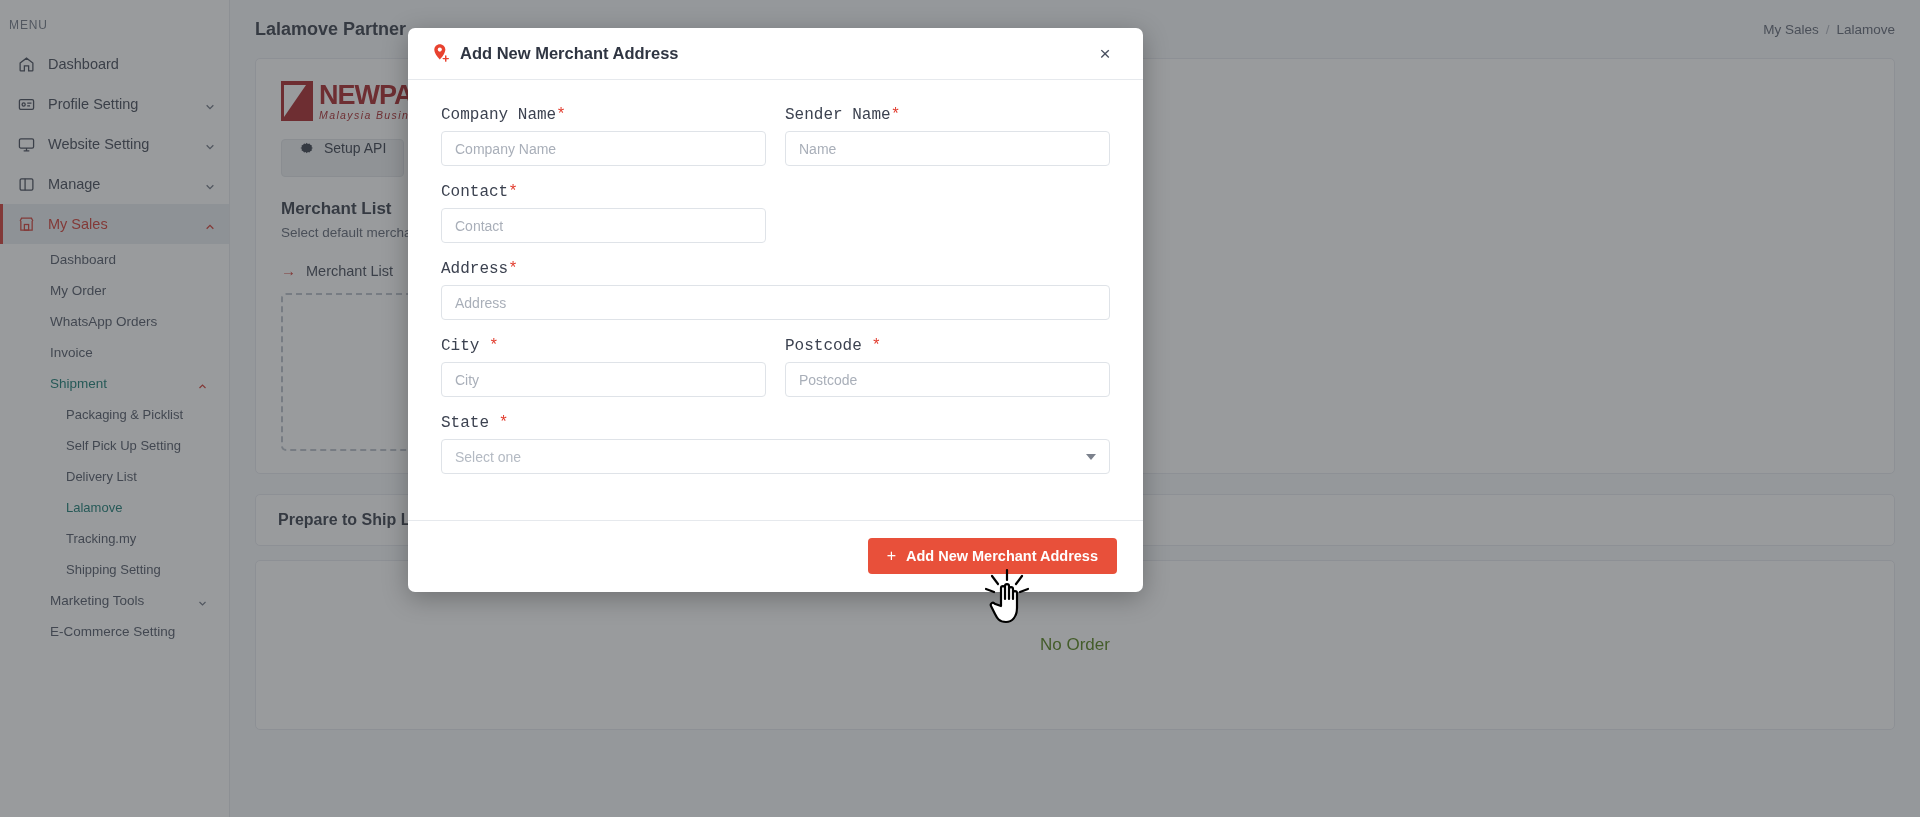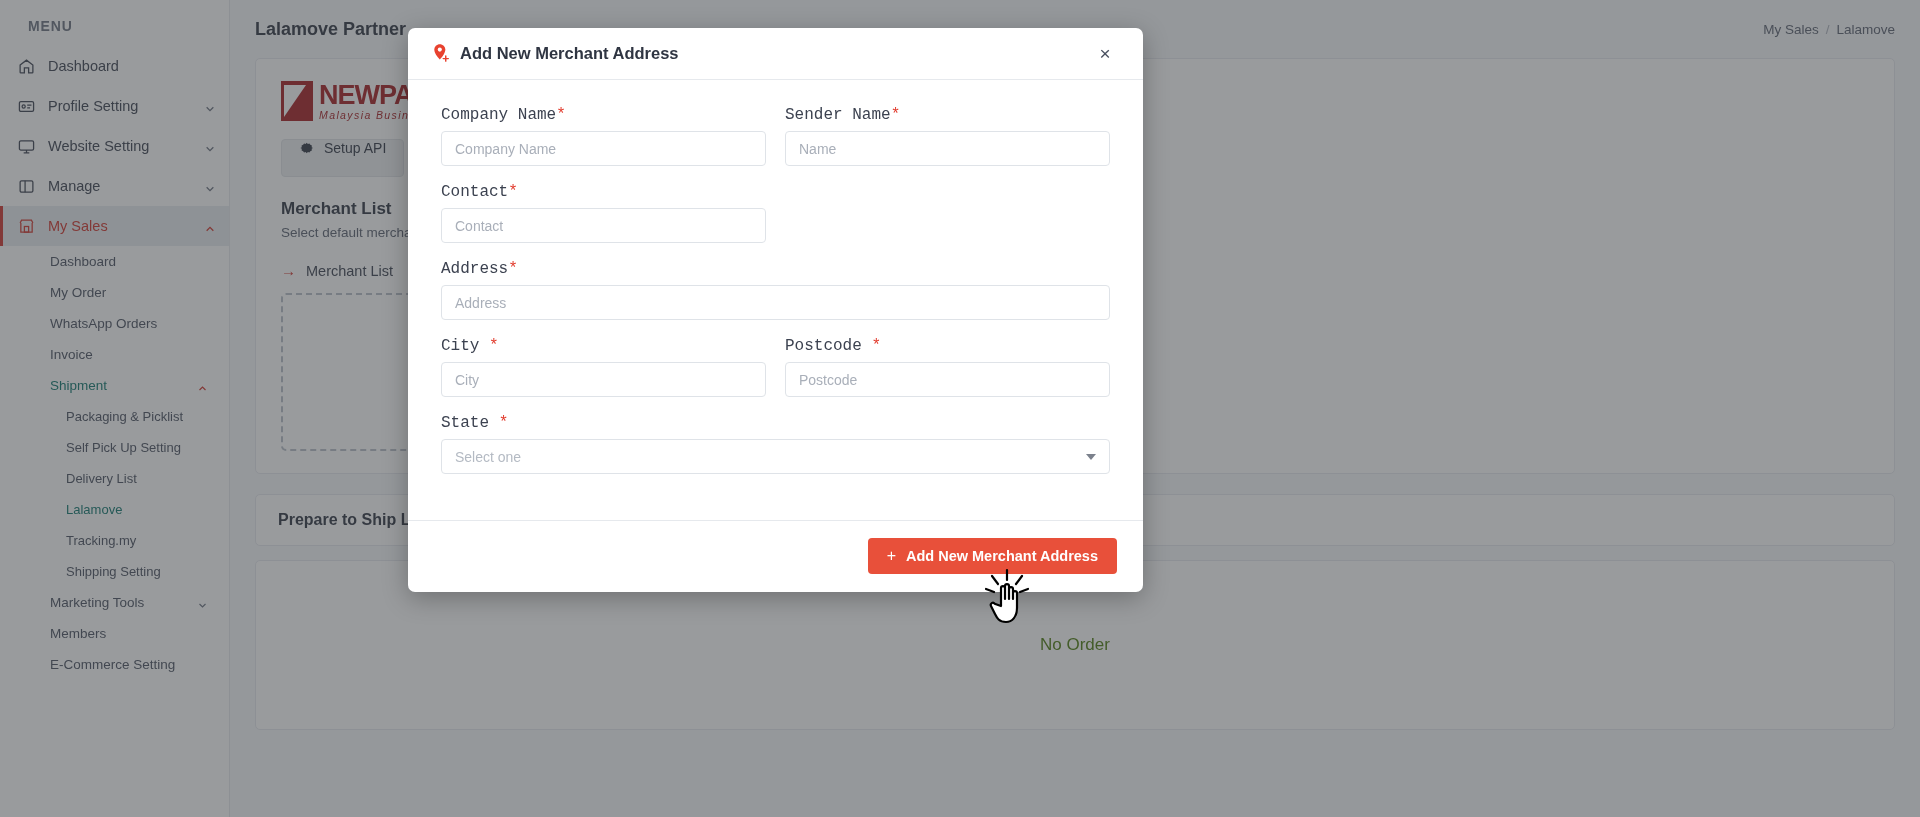--- a/index.html
+++ b/index.html
@@ -14,22 +14,22 @@
 
   
   .bg-layer { position:absolute; inset:0; background:#ffffff; }
 
   .sidebar {
     position:absolute; left:0; top:0; width:230px; height:817px;
     background:#ffffff; border-right:1px solid #e6e8ec;
     padding-top:18px;
   }
   .menu-label {
-    font-size:14px; font-weight:bold; letter-spacing:.9px;
-    color:#6b7280; padding-left:28px; margin-bottom:12px;
+    font-size:12px; font-weight:normal; letter-spacing:.9px;
+    color:#6b7280; padding-left:9px; margin-bottom:12px;
   }
   .nav-item {
     display:flex; align-items:center; gap:13px;
     height:40px; padding-left:18px; padding-right:14px;
     font-size:14.5px; color:#3c4250; cursor:pointer; position:relative;
   }
   .nav-item .ico { width:17px; height:17px; flex:0 0 17px; display:block; }
   .nav-item .txt { flex:1; white-space:nowrap; }
   .nav-item .chev { width:10px; height:10px; flex:0 0 10px; }
   .nav-item.active { background:#e9edf0; color:#d0342c; border-left:3px solid #d0342c; padding-left:15px; font-weight:500;}
@@ -261,23 +261,20 @@
           <span>Shipping Setting</span>
         </div>
       <div class="sub-item">
         <span>Marketing Tools</span>
         <span class="chev">
           <svg viewBox="0 0 12 12" width="9" height="9" fill="none" stroke="#6b7280" stroke-width="1.6">
               <path d="M2 4l4 4 4-4"></path>
             </svg>
         </span>
       </div>
-      <div class="sub-item">
-          <span>Members</span>
-        </div>
       <div class="sub-item">
           <span>E-Commerce Setting</span>
         </div>
     </div>
 
     <div class="content">
       <div class="topbar">
         <div class="page-title">Lalamove Partner</div>
         <div class="breadcrumb">
           <span>My Sales</span>

